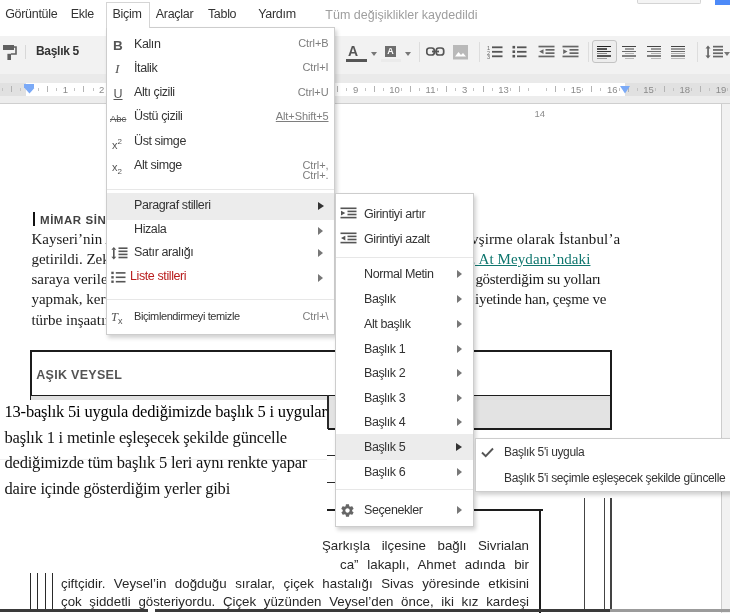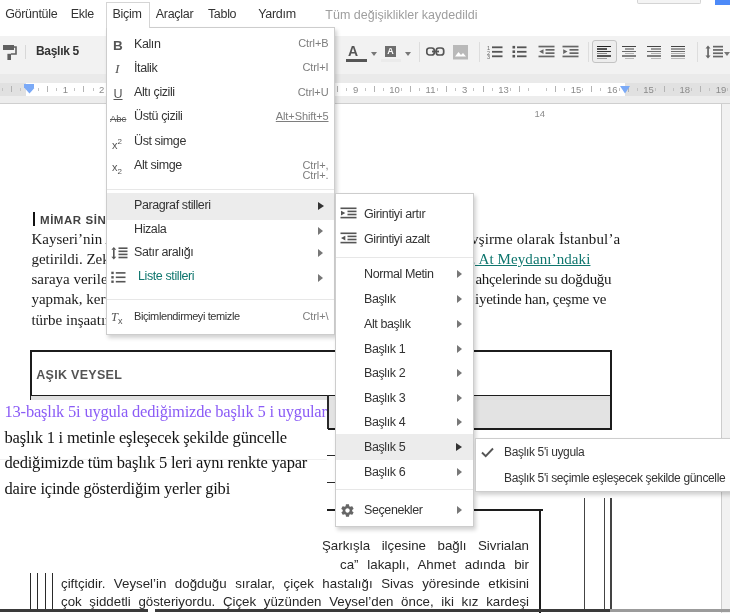--- a/index.html
+++ b/index.html
@@ -21,35 +21,35 @@
 <div class="abs" style="left:722px;top:104px;width:8px;height:509px;background:#f1f1f1;"></div>
 <div class="abs" style="left:33px;top:211.5px;width:2px;height:14px;background:#111;"></div>
 <div class="abs" style="left:40px;top:213.5px;font-size:11.5px;font-weight:bold;color:#424242;letter-spacing:0.55px;white-space:nowrap;line-height:12px;">MİMAR SİNAN (MİMARBAŞI KOCA SİNAN)</div>
 <div class="abs ser" style="left:31.4px;top:231.5px;font-size:15px;line-height:15px;color:#1a1a1a;white-space:nowrap;">Kayseri’nin Ağırnas köyünde doğdu.</div>
 <div class="abs ser" style="left:31.4px;top:251.8px;font-size:15px;line-height:15px;color:#1a1a1a;white-space:nowrap;">getirildi. Zeki, genç ve dinamik olduğu</div>
 <div class="abs ser" style="left:31.4px;top:272.1px;font-size:15px;line-height:15px;color:#1a1a1a;white-space:nowrap;">saraya verilen Sinan, saray bahçeleri</div>
 <div class="abs ser" style="left:31.4px;top:292.4px;font-size:15px;line-height:15px;color:#1a1a1a;white-space:nowrap;">yapmak, kervansaray maiyetinde</div>
 <div class="abs ser" style="left:31.4px;top:312.7px;font-size:15px;line-height:15px;color:#1a1a1a;white-space:nowrap;">türbe inşaatında çalıştı.</div>
 <div class="abs ser" style="left:471.0px;top:231.5px;font-size:15px;letter-spacing:0.15px;line-height:15px;color:#1a1a1a;white-space:nowrap;">vşirme olarak İstanbul’a</div>
 <div class="abs ser" style="left:471.6px;top:251.8px;font-size:15px;letter-spacing:0.1px;line-height:15px;color:#0f766e;white-space:nowrap;text-decoration:underline;">, At Meydanı’ndaki</div>
-<div class="abs ser" style="left:475.4px;top:272.1px;font-size:15px;letter-spacing:-0.3px;line-height:15px;color:#1a1a1a;white-space:nowrap;">ahçelerinde su doğduğu</div>
+<div class="abs ser" style="left:475.4px;top:272.1px;font-size:15px;letter-spacing:-0.3px;line-height:15px;color:#1a1a1a;white-space:nowrap;">gösterdiğim su yolları</div>
 <div class="abs ser" style="left:475.0px;top:292.4px;font-size:15px;letter-spacing:-0.25px;line-height:15px;color:#1a1a1a;white-space:nowrap;">iyetinde han, çeşme ve</div>
 <div class="abs" style="left:30px;top:350px;width:581px;height:1.6px;background:#1c1c1c;"></div>
 <div class="abs" style="left:30px;top:350px;width:1.5px;height:50px;background:#1c1c1c;"></div>
 <div class="abs" style="left:609.5px;top:350px;width:2px;height:80px;background:#1c1c1c;"></div>
 <div class="abs" style="left:30px;top:394.6px;width:581px;height:1.6px;background:#1c1c1c;"></div>
 <div class="abs" style="left:36.2px;top:368.5px;font-size:12.5px;font-weight:bold;color:#545454;letter-spacing:0.3px;line-height:13px;">AŞIK VEYSEL</div>
 <div class="abs" style="left:31px;top:396.4px;width:579px;height:3.2px;background:#dfdfdf;"></div>
 <div class="abs" style="left:328px;top:399.6px;width:282px;height:28.6px;background:#e3e3e3;"></div>
 <div class="abs" style="left:327px;top:395px;width:1.5px;height:33.5px;background:#2a2a2a;"></div>
 <div class="abs" style="left:328px;top:428.2px;width:283px;height:1.8px;background:#1c1c1c;"></div>
 <div class="abs" style="left:326.8px;top:454.6px;width:8px;height:1.4px;background:#2a2a2a;"></div>
 <div class="abs" style="left:326.8px;top:481.6px;width:8px;height:1.4px;background:#2a2a2a;"></div>
 <div class="abs" style="left:0px;top:459.2px;width:327px;height:1px;background:#f0f0f0;"></div>
-<div class="abs ser bp" style="left:4.5px;top:402.8px;font-size:16.5px;line-height:17px;letter-spacing:-0.2px;color:#8b5cf6;white-space:nowrap;font-family:Liberation Serif, serif;">13-başlık 5i uygula dediğimizde başlık 5 i uygular</div>
+<div class="abs ser bp" style="left:4.5px;top:402.8px;font-size:16.5px;line-height:17px;letter-spacing:-0.2px;color:#000000;white-space:nowrap;font-family:Liberation Serif, serif;">13-başlık 5i uygula dediğimizde başlık 5 i uygular</div>
 <div class="abs ser bp" style="left:4.5px;top:428.5px;font-size:16.5px;line-height:17px;letter-spacing:-0.2px;color:#111;white-space:nowrap;">başlık 1 i metinle  eşleşecek şekilde güncelle</div>
 <div class="abs ser bp" style="left:4.5px;top:454.0px;font-size:16.5px;line-height:17px;letter-spacing:-0.2px;color:#111;white-space:nowrap;">dediğimizde tüm başlık 5 leri aynı renkte yapar</div>
 <div class="abs ser bp" style="left:4.5px;top:479.6px;font-size:16.5px;line-height:17px;letter-spacing:-0.2px;color:#111;white-space:nowrap;">daire içinde gösterdiğim yerler gibi</div>
 <div class="abs" style="left:326.8px;top:509.4px;width:216px;height:1.7px;background:#1c1c1c;"></div>
 <div class="abs" style="left:538.8px;top:509.4px;width:2.6px;height:103.6px;background:#1c1c1c;"></div>
 <div class="abs" style="left:583.6px;top:497.5px;width:1.7px;height:111px;background:#444;"></div>
 <div class="abs" style="left:603.8px;top:497.5px;width:1.7px;height:111px;background:#444;"></div>
 <div class="abs" style="left:610.0px;top:497.5px;width:1.7px;height:111px;background:#444;"></div>
 <div class="abs" style="left:29.8px;top:572.5px;width:1.5px;height:36px;background:#2a2a2a;"></div>
 <div class="abs" style="left:36.8px;top:572.5px;width:1.5px;height:36px;background:#2a2a2a;"></div>
@@ -294,21 +294,21 @@
 <div class="abs" style="left:134px;top:244.8px;font-size:12.5px;letter-spacing:-0.4px;color:#333;line-height:14px;white-space:nowrap;">Satır aralığı</div>
 <div class="arrow" style="left:318px;top:249.4px;"></div>
 <svg class="abs" style="left:111px;top:271px;" width="15" height="13" viewBox="0 0 15 13">
 <rect x="0.3" y="0.7" width="2.4" height="2.4" fill="#555"></rect>
     <rect x="0.3" y="5.1" width="2.4" height="2.4" fill="#555"></rect>
 <rect x="0.3" y="9.5" width="2.4" height="2.4" fill="#555"></rect>
 <rect x="4.8" y="1.1" width="9.7" height="1.6" fill="#555"></rect>
     <rect x="4.8" y="5.5" width="9.7" height="1.6" fill="#555"></rect>
 <rect x="4.8" y="9.9" width="9.7" height="1.6" fill="#555"></rect>
   </svg>
-<div class="abs" style="left:138px;top:269.0px;font-size:12.5px;letter-spacing:-0.4px;color:#0f766e;line-height:14px;white-space:nowrap;">Liste stilleri</div>
+<div class="abs" style="left:130px;top:269.0px;font-size:12.5px;letter-spacing:-0.4px;color:#b91c1c;line-height:14px;white-space:nowrap;">Liste stilleri</div>
 <div class="arrow" style="left:318px;top:273.6px;"></div>
 <div class="abs" style="left:107px;top:298.8px;width:227px;height:1px;background:#e7e7e7;"></div>
 <div class="abs" style="left:111px;top:311px;font-size:12.5px;font-style:italic;font-family:'Liberation Serif',serif;color:#555;line-height:13px;">T<span style="font-size:9px;font-style:normal;font-family:'Liberation Sans';position:relative;top:3px;">x</span></div>
 <div class="abs" style="left:134px;top:309.29999999999995px;font-size:11px;letter-spacing:-0.4px;color:#333;line-height:14px;white-space:nowrap;">Biçimlendirmeyi temizle</div>
 <div class="abs" style="left:106px;top:309.79999999999995px;width:222.5px;font-size:11px;letter-spacing:-0.1px;color:#7e7e7e;line-height:13px;text-align:right;">Ctrl+\</div>
 <div class="abs" style="left:335px;top:192.5px;width:138.5px;height:334.5px;background:#fff;border:1px solid #cdcdcd;box-shadow:2px 3px 4px rgba(0,0,0,0.18);"></div>
 <svg class="abs" style="left:340px;top:207px;" width="17" height="13" viewBox="0 0 17 13">
 <rect x="0.5" y="0.5" width="16" height="1.6" fill="#555"></rect>
 <rect x="7.5" y="3.6" width="9" height="1.6" fill="#555"></rect>
 <rect x="7.5" y="6.7" width="9" height="1.6" fill="#555"></rect>

